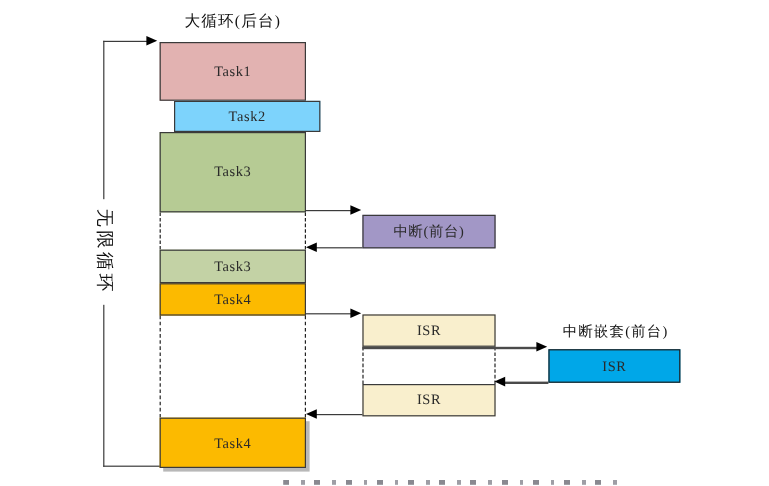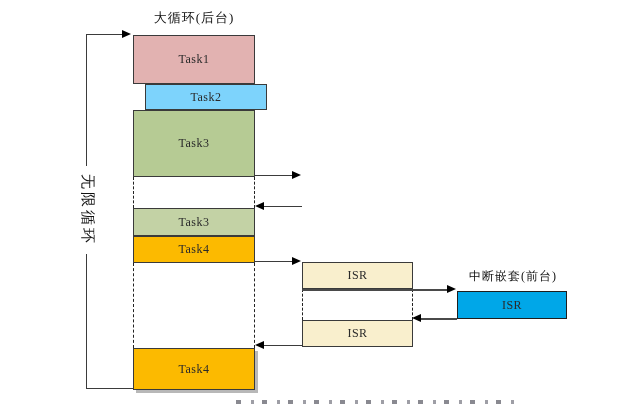--- a/index.html
+++ b/index.html
@@ -67,20 +67,23 @@
   <div class="box" style="left: 133px; top: 236px; width: 122px; height: 27px; background: rgb(252, 186, 0);">
     <span>Task4</span>
   </div>
   <div class="gapbox" style="left:133px;top:263px;width:122px;height:85px;"></div>
   <div class="box shadowed" style="left: 133px; top: 348px; width: 122px; height: 42px; background: rgb(252, 186, 0);">
     <span>Task4</span>
   </div>
 
   <div class="hline" style="left:255px;top:175px;width:40px;"></div>
   <div class="ar" style="left:292px;top:171px;"></div>
+  <div class="box" style="left: 302px; top: 179px; width: 111px; height: 28px; background: rgb(162, 151, 198);">
+    <span>中断(前台)</span>
+  </div>
   <div class="hline" style="left:258px;top:206px;width:44px;"></div>
   <div class="al" style="left:255px;top:202px;"></div>
 
   <div class="hline" style="left:255px;top:261px;width:40px;"></div>
   <div class="ar" style="left:292px;top:257px;"></div>
   <div class="box" style="left: 302px; top: 262px; width: 111px; height: 27px; background: rgb(249, 239, 205);">
     <span>ISR</span>
   </div>
   <div class="gapbox" style="left:302px;top:289px;width:111px;height:31px;"></div>
   <div class="box" style="left: 302px; top: 320px; width: 111px; height: 27px; background: rgb(249, 239, 205);">

